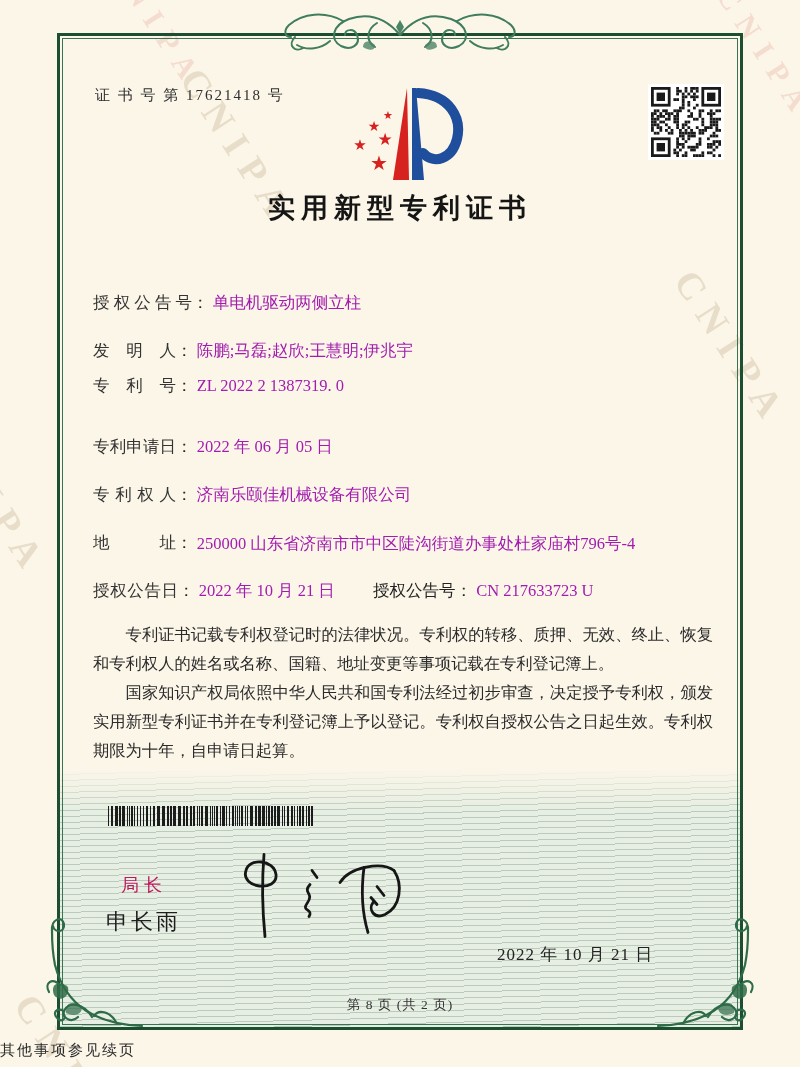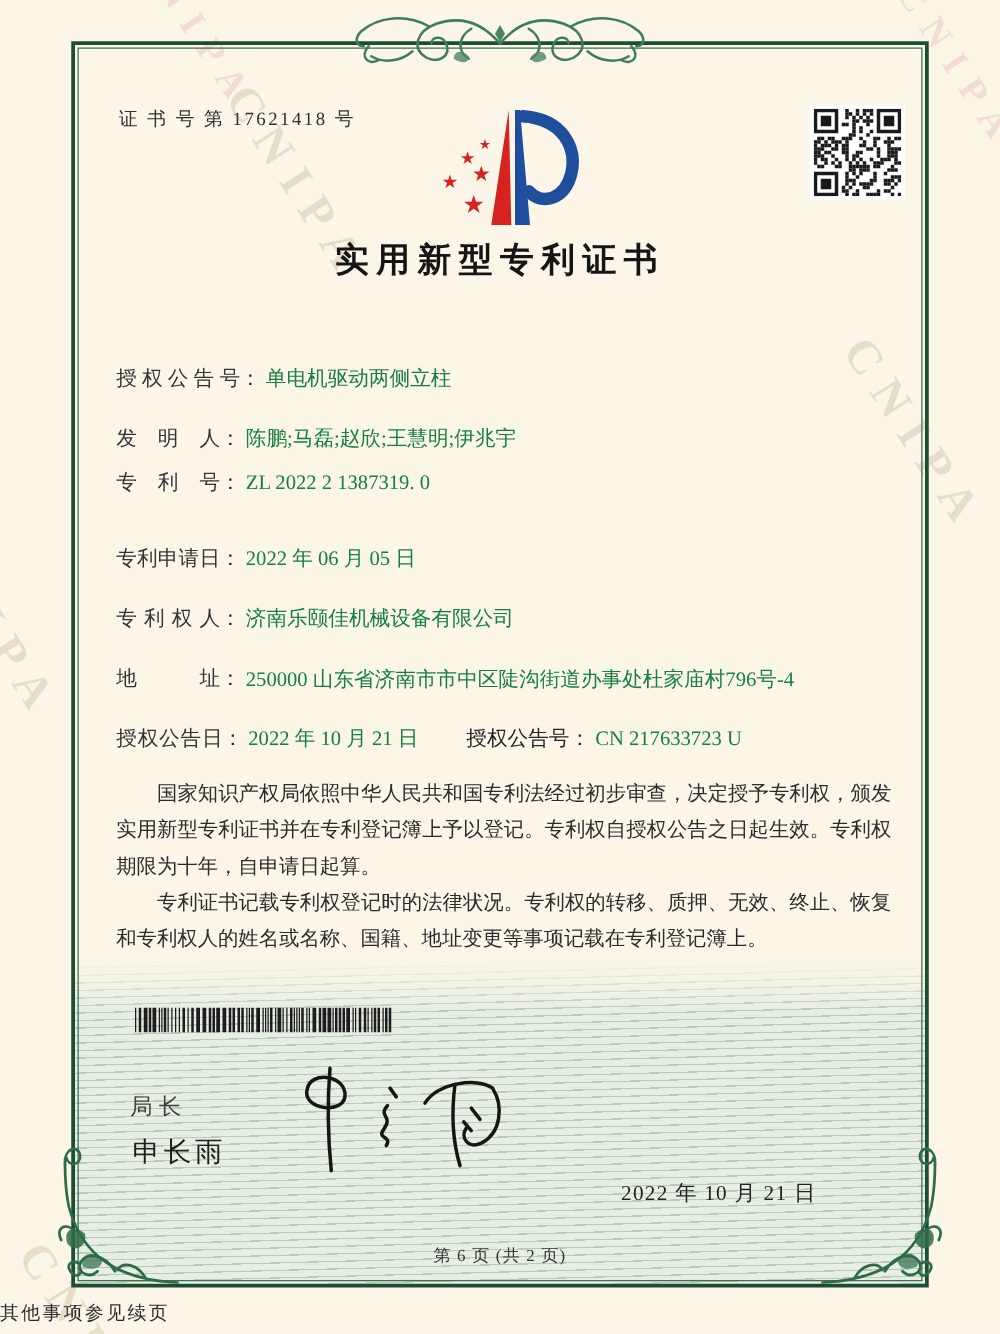--- a/index.html
+++ b/index.html
@@ -26,31 +26,31 @@
   .qr{position:absolute;left:648px;top:84px;width:70px;height:70px;background:#fff;padding:3px;z-index:2;}
   .qr svg{width:100%;height:100%;display:block;}
   .logo{position:absolute;left:338px;top:82px;width:126px;height:106px;z-index:2;}
   .title{position:absolute;left:0;right:0;top:190px;text-align:center;font-size:27px;font-weight:bold;
          letter-spacing:6px;color:#151515;z-index:2;}
   
   .fields{position:absolute;left:93px;top:292px;width:625px;font-size:16.5px;z-index:2;}
   .frow{position:absolute;left:0;white-space:nowrap;}
   .flabel{display:inline-block;width:83px;text-align:justify;text-align-last:justify;color:#333;}
   .flabel.wide{width:99px;}
-  .fvalue{color:#15803d;}
+  .fvalue{color:#a21caf;}
   .fvalue.wrap{display:inline-block;white-space:normal;width:454px;vertical-align:top;line-height:24px;}
   .gcell2{position:absolute;left:280px;top:0;}
   
   .paras{position:absolute;left:93px;top:620px;width:620px;font-size:16.3px;line-height:29px;
          text-align:justify;color:#2b2b2b;z-index:2;}
   .paras p{margin:0;text-indent:2em;}
   
   .barcode{position:absolute;left:108px;top:806px;width:208px;height:20px;z-index:2;}
   .barcode svg{width:100%;height:100%;display:block;fill:#1c1c1c;}
-  .signer-title{position:absolute;left:104px;top:873px;font-size:18px;letter-spacing:5px;color:#404040;z-index:2;
+  .signer-title{position:absolute;left:121px;top:873px;font-size:18px;letter-spacing:5px;color:#be185d;z-index:2;
                 font-family:"Liberation Sans","DejaVu Sans",sans-serif;}
   .signer-name{position:absolute;left:106px;top:907px;font-size:22px;letter-spacing:3px;color:#1e1e1e;z-index:2;
                font-family:Liberation Serif, serif;}
   .signature{position:absolute;left:222px;top:848px;width:200px;height:96px;z-index:2;}
   .issue-date{position:absolute;left:430px;top:943px;width:290px;text-align:center;font-size:17px;
               letter-spacing:1px;color:#222;z-index:2;}
   .page-info{position:absolute;left:0;right:0;top:996px;text-align:center;font-size:13.5px;
              letter-spacing:1px;color:#333;z-index:2;}
   .cont-note{position:absolute;left:0;right:0;top:1041px;text-align:left;font-size:15px;
              letter-spacing:2px;color:#2b2b2b;z-index:2;}
@@ -374,22 +374,22 @@
       <span class="flabel" style="width:85px;">授权公告日</span><span>：</span>
       <span class="fvalue">2022 年 10 月 21 日</span>
       <span class="gcell2">
         <span>授权公告号</span><span>：</span>
         <span class="fvalue">CN 217633723 U</span>
       </span>
     </div>
   </div>
 
   <div class="paras">
+    <p>专利证书记载专利权登记时的法律状况。专利权的转移、质押、无效、终止、恢复和专利权人的姓名或名称、国籍、地址变更等事项记载在专利登记簿上。</p>
     <p>国家知识产权局依照中华人民共和国专利法经过初步审查，决定授予专利权，颁发实用新型专利证书并在专利登记簿上予以登记。专利权自授权公告之日起生效。专利权期限为十年，自申请日起算。</p>
-    <p>专利证书记载专利权登记时的法律状况。专利权的转移、质押、无效、终止、恢复和专利权人的姓名或名称、国籍、地址变更等事项记载在专利登记簿上。</p>
   </div>
 
   <div class="barcode">
       <svg viewBox="0 0 208 20" preserveAspectRatio="none">
         <rect x="0" y="0" width="1" height="20"></rect>
         <rect x="3" y="0" width="2" height="20"></rect>
         <rect x="7" y="0" width="3" height="20"></rect>
         <rect x="11" y="0" width="2" height="20"></rect>
         <rect x="14" y="0" width="3" height="20"></rect>
         <rect x="19" y="0" width="1" height="20"></rect>
@@ -464,16 +464,16 @@
       <path d="M88,36 C80,45 93,44 85,55 C79,63 92,60 87,68"></path>
       <path d="M118,34 C128,18 160,13 172,22"></path>
       <path d="M142,19 C139,42 140,64 146,84"></path>
       <path d="M172,22 C181,36 179,58 163,66 C152,71 146,61 151,54"></path>
       <path d="M155,38 l7,9"></path>
       <path d="M149,49 l6,7"></path>
     </g>
   </svg>
 
   <div class="issue-date">2022 年 10 月 21 日</div>
-  <div class="page-info">第 6 页 (共 2 页)</div>
+  <div class="page-info">第 8 页 (共 2 页)</div>
   <div class="cont-note">其他事项参见续页</div>
 
 </div>
 
 </body></html>

